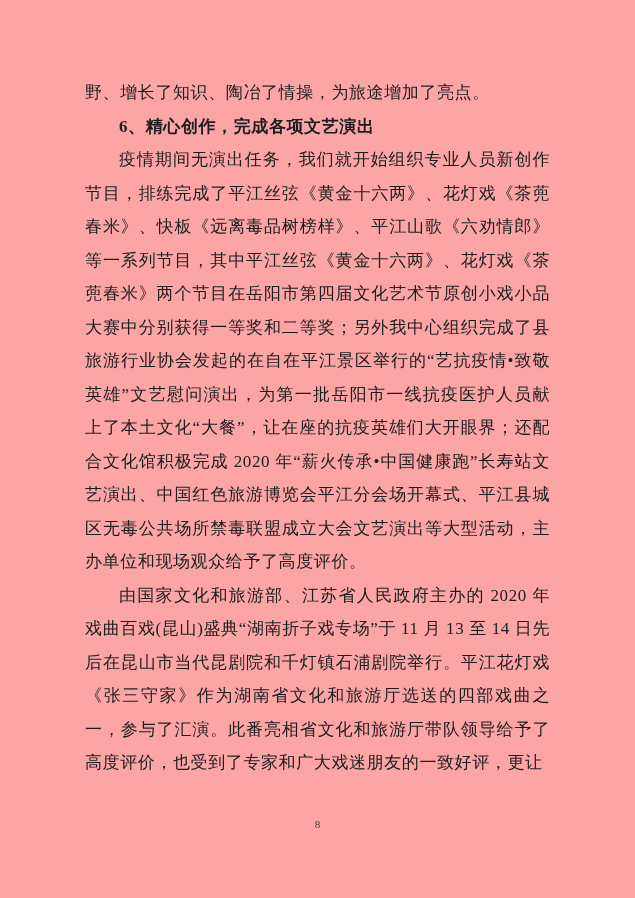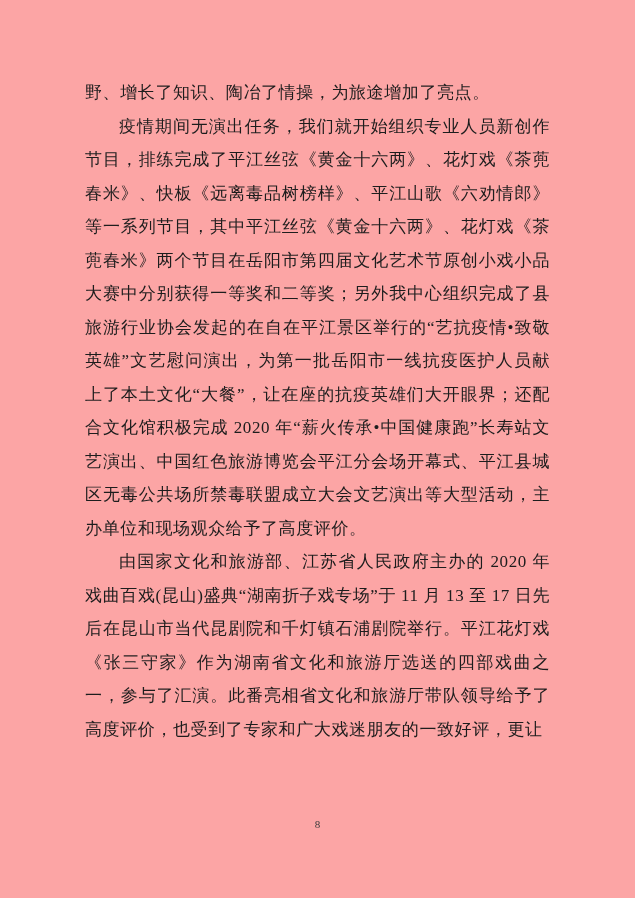--- a/index.html
+++ b/index.html
@@ -54,17 +54,18 @@
     color: #3a3a3a;
   }
 </style>
 </head>
 <body>
 
 <div class="page">
   <div class="content">
 
   <p class="continuation">野、增长了知识、陶冶了情操，为旅途增加了亮点。</p>
+      <p class="heading">6、精心创作，完成各项文艺演出</p>
       <p class="body">疫情期间无演出任务，我们就开始组织专业人员新创作节目，排练完成了平江丝弦《黄金十六两》、花灯戏《茶蔸春米》、快板《远离毒品树榜样》、平江山歌《六劝情郎》等一系列节目，其中平江丝弦《黄金十六两》、花灯戏《茶蔸春米》两个节目在岳阳市第四届文化艺术节原创小戏小品大赛中分别获得一等奖和二等奖；另外我中心组织完成了县旅游行业协会发起的在自在平江景区举行的“艺抗疫情•致敬英雄”文艺慰问演出，为第一批岳阳市一线抗疫医护人员献上了本土文化“大餐”，让在座的抗疫英雄们大开眼界；还配合文化馆积极完成 2020 年“薪火传承•中国健康跑”长寿站文艺演出、中国红色旅游博览会平江分会场开幕式、平江县城区无毒公共场所禁毒联盟成立大会文艺演出等大型活动，主办单位和现场观众给予了高度评价。</p>
-      <p class="body">由国家文化和旅游部、江苏省人民政府主办的 2020 年戏曲百戏(昆山)盛典“湖南折子戏专场”于 11 月 13 至 17 日先后在昆山市当代昆剧院和千灯镇石浦剧院举行。平江花灯戏《张三守家》作为湖南省文化和旅游厅选送的四部戏曲之一，参与了汇演。此番亮相省文化和旅游厅带队领导给予了高度评价，也受到了专家和广大戏迷朋友的一致好评，更让</p>
+      <p class="body">由国家文化和旅游部、江苏省人民政府主办的 2020 年戏曲百戏(昆山)盛典“湖南折子戏专场”于 11 月 13 至 14 日先后在昆山市当代昆剧院和千灯镇石浦剧院举行。平江花灯戏《张三守家》作为湖南省文化和旅游厅选送的四部戏曲之一，参与了汇演。此番亮相省文化和旅游厅带队领导给予了高度评价，也受到了专家和广大戏迷朋友的一致好评，更让</p>
     </div>
   <div class="page-number">8</div>
 </div>
 
 </body></html>

